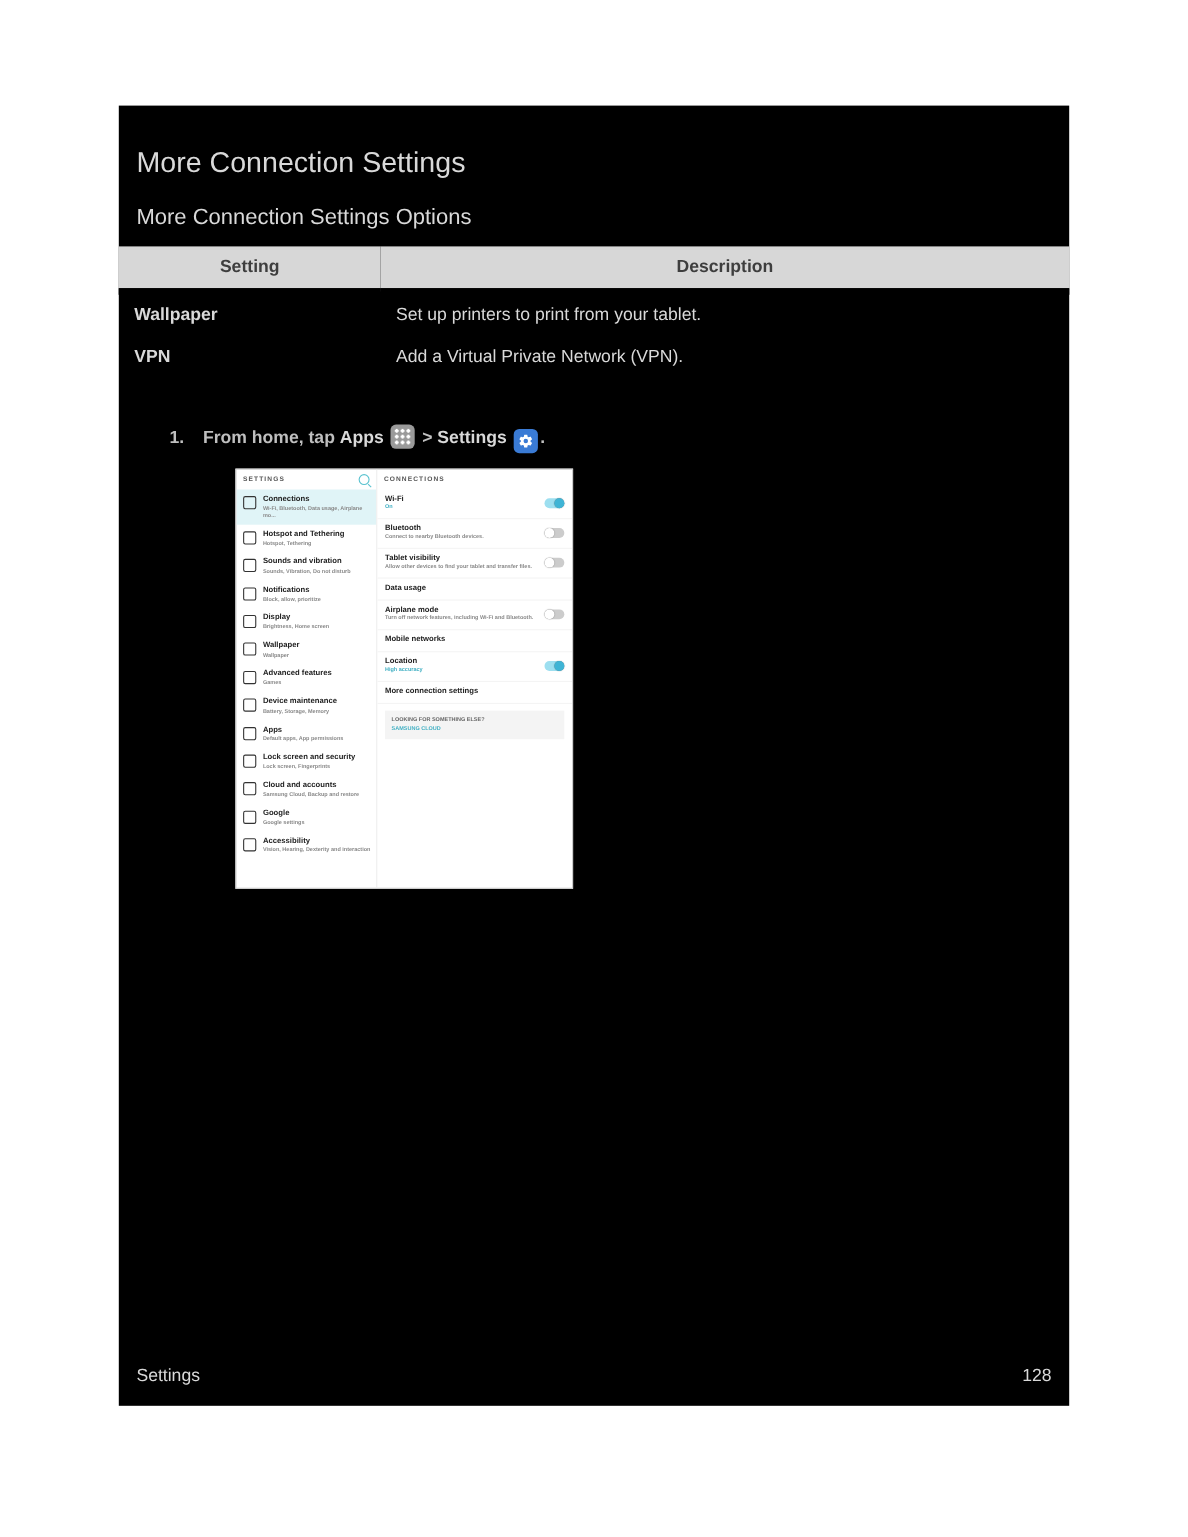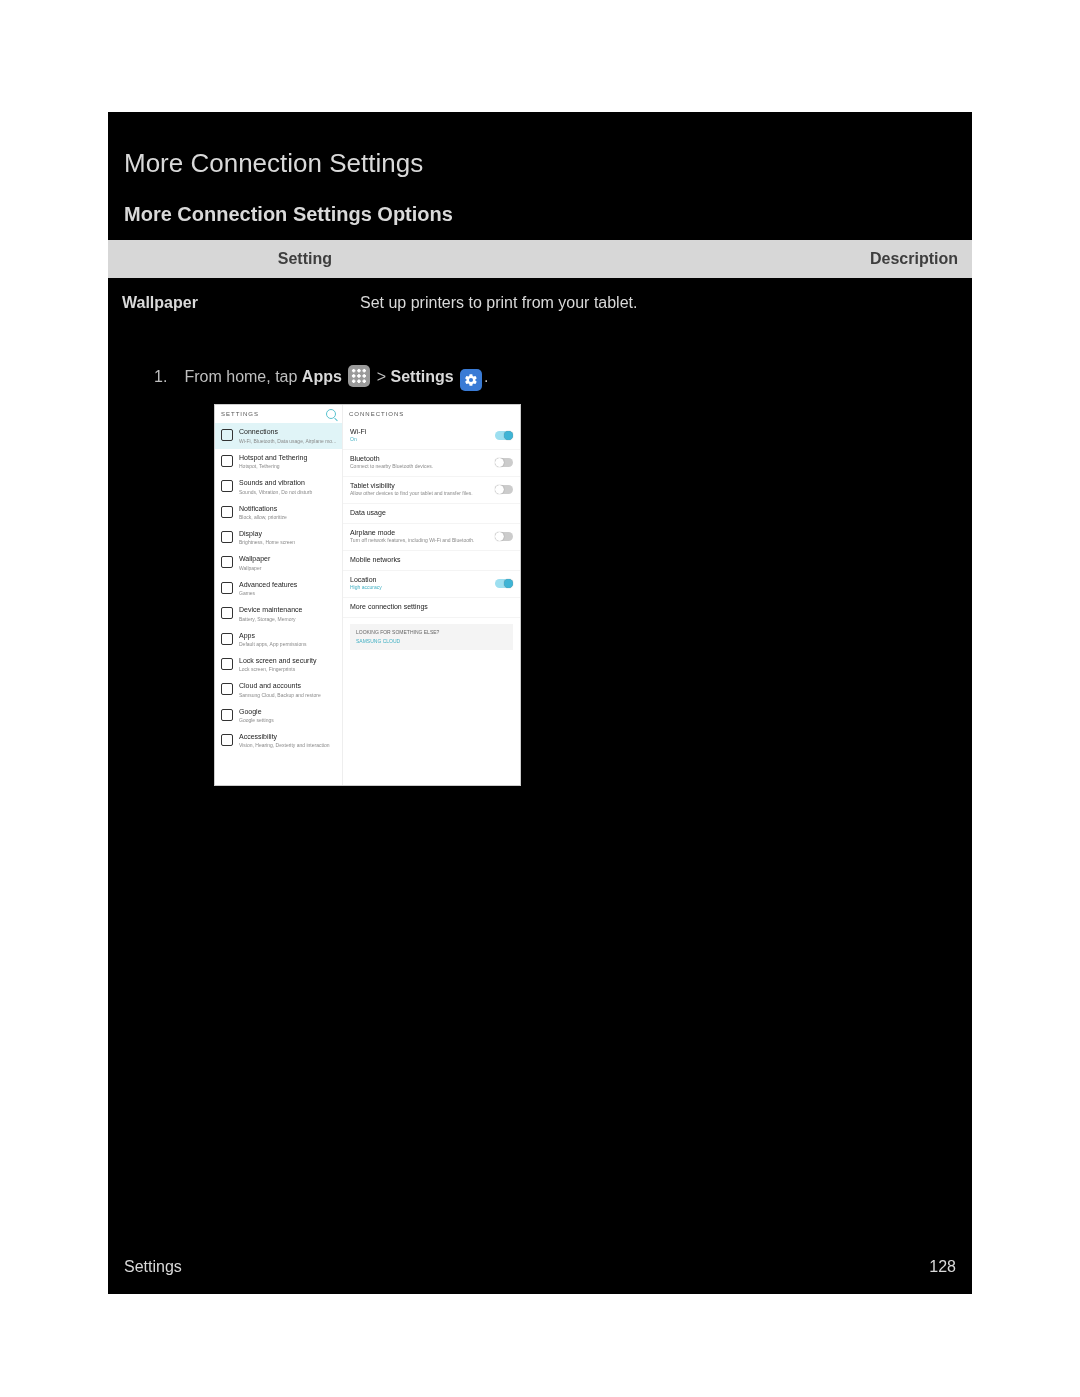--- a/index.html
+++ b/index.html
@@ -1,28 +1,28 @@
 <!DOCTYPE html>
 <html><head>
 <meta charset="utf-8">
 <style>
   html,body{margin:0;padding:0;background:#fff;font-family:Arial,Helvetica,sans-serif;}
   .sheet{width:1080px;height:1397px;margin:0 auto;background:#fff;position:relative;box-sizing:border-box;}
-  .inner{position:absolute;left:108px;top:112px;width:864px;height:1182px;background:#000;color:#d9d9d9;box-sizing:border-box;padding:0;}
+  .inner{position:absolute;left:108px;top:96px;width:864px;height:1182px;background:#000;color:#d9d9d9;box-sizing:border-box;padding:0;}
   .content{padding:36px 0 0 0;}
   .h1{font-size:26px;font-weight:400;color:#d9d9d9;padding:0 16px 14px 16px;}
   .para{font-size:16px;line-height:1.45;color:#d9d9d9;padding:0 16px 24px 16px;}
-  .h2{font-size:20px;font-weight:700;color:#d9d9d9;padding:10px 16px 14px 16px;}
+  .h2{font-size:20px;font-weight:400;color:#d9d9d9;padding:10px 16px 14px 16px;}
   table.options{width:100%;border-collapse:collapse;font-size:16px;}
-  table.options thead th{background:#d7d7d7;color:#3e3e3e;text-align:right;font-weight:bold;padding:10px 14px;border-bottom:6px solid #000;}
+  table.options thead th{background:#d7d7d7;color:#3e3e3e;text-align:center;font-weight:bold;padding:10px 14px;border-bottom:6px solid #000;}
   table.options th.c1,table.options td.c1{width:210px;padding-left:14px;}
   table.options tbody td{padding:10px 14px;color:#d9d9d9;vertical-align:top;}
   table.options tbody td.c1{font-weight:bold;}
   .gap{height:14px;}
-  .steps{padding:26px 16px 18px 46px;}
+  .steps{padding:26px 16px 18px 46px;font-weight:bold;}
   .step{font-size:16px;color:#bfbfbf;line-height:1.9;margin-bottom:12px;}
   .step .num{display:inline-block;width:26px;color:#bfbfbf;}
   .step b{color:#d9d9d9;}
   .inline-icon{display:inline-flex;align-items:center;justify-content:center;width:22px;height:22px;border-radius:5px;vertical-align:-5px;margin:0 2px;}
   .apps-icon{background:#9a9a9a;position:relative;}
   .apps-icon::before{content:"";position:absolute;inset:3px;border-radius:3px;background:
     radial-gradient(circle,#fff 1.5px,transparent 1.6px) 0 0/5.3px 5.3px;
   }
   .settings-icon{background:#3a7bd5;}
   .settings-icon svg{width:14px;height:14px;display:block;}
@@ -73,20 +73,24 @@
           <tr>
             <th class="c1">Setting</th>
             <th>Description</th>
           </tr>
         </thead>
         <tbody>
           <tr>
             <td class="c1">Wallpaper</td>
             <td>Set up printers to print from your tablet.</td>
           </tr>
+          <tr>
+            <td class="c1">VPN</td>
+            <td>Add a Virtual Private Network (VPN).</td>
+          </tr>
         </tbody>
       </table>
 
       <div class="gap"></div>
 
       <div class="steps">
         <div class="step">
           <span class="num">1.</span>
           <span>From home, tap </span><b>Apps</b>
           <span class="inline-icon apps-icon"></span>

